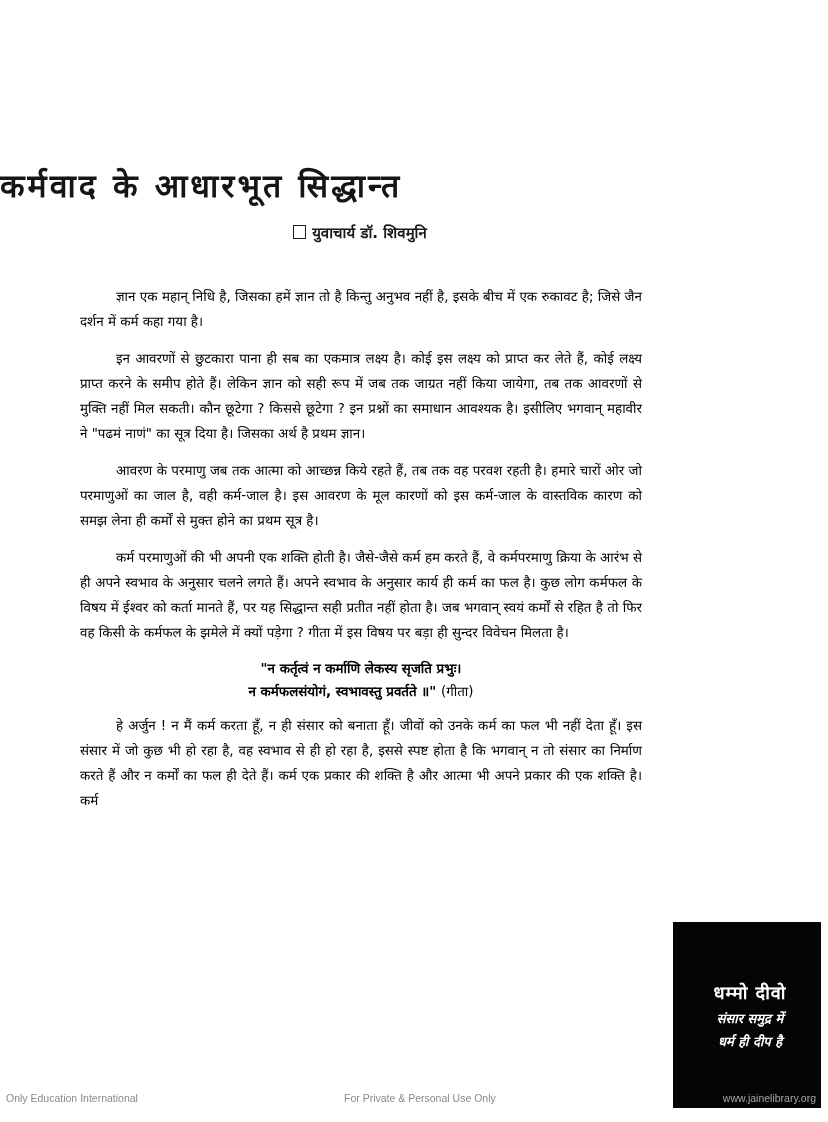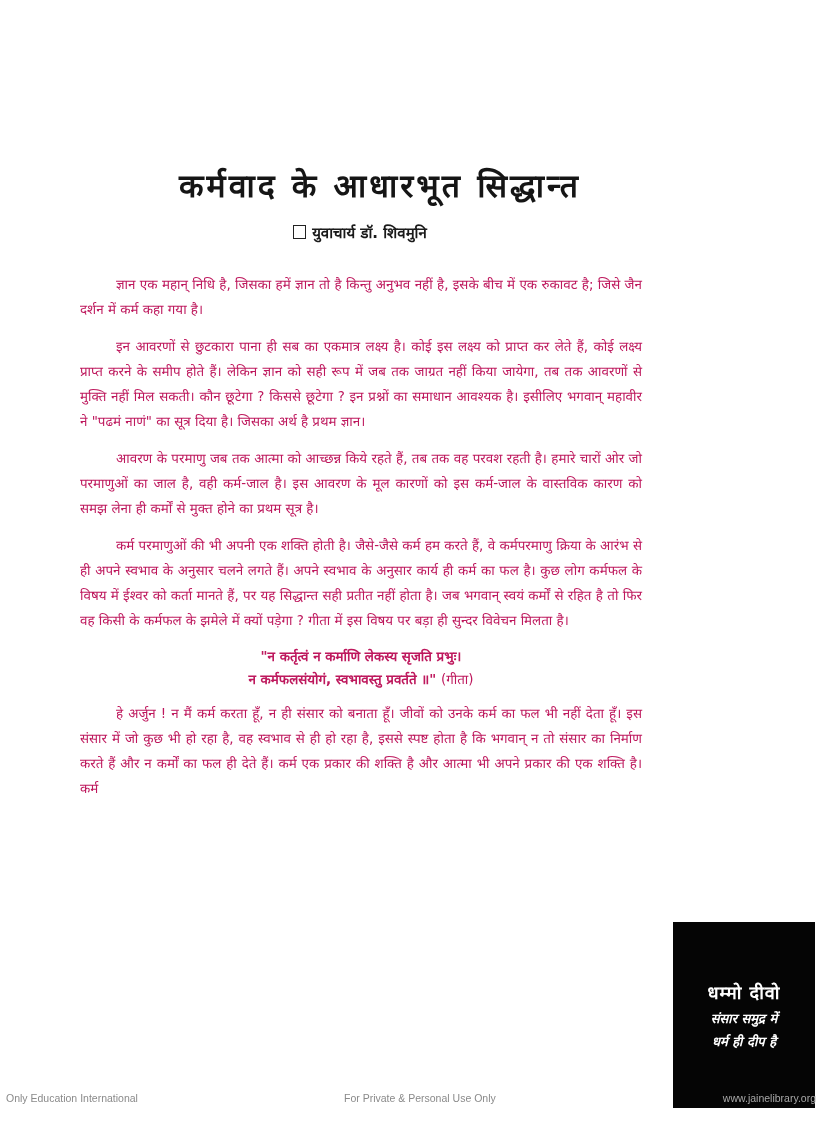--- a/index.html
+++ b/index.html
@@ -1,44 +1,44 @@
 <!DOCTYPE html>
 <html><head>
 <meta charset="utf-8">
 <style>
   html, body { margin:0; padding:0; }
   body {
     width:828px; height:1122px; background:#ffffff; position:relative; overflow:hidden;
     font-family:"DejaVu Sans", sans-serif; color:#111;
   }
   .title {
-    position:absolute; left:0; top:163px; width:760px; text-align:center;
+    position:absolute; left:0; top:163px; width:760px; 
     font-family:"DejaVu Sans", sans-serif; font-weight:bold; font-size:32px; color:#151515;
     letter-spacing:3px;
   }
   .byline {
     position:absolute; left:0; top:222px; width:720px; text-align:center;
     font-size:15px; font-weight:bold; color:#1a1a1a;
   }
   .byline .box-icon {
     display:inline-block; width:11px; height:12px; border:1.5px solid #222;
     vertical-align:-1px; margin-right:6px;
   }
   .body-text {
-    position:absolute; left:80px; top:272px; width:562px;
-    font-size:13.4px; line-height:25px; color:#be185d; text-align:justify;
+    position:absolute; left:80px; top:284px; width:562px;
+    font-size:13.4px; line-height:25px; color:#000000; text-align:justify;
   }
   .para { margin:0 0 12px 0; text-indent:36px; }
   .quote {
     margin:4px 0 10px 0; text-align:center; font-weight:bold; font-size:13.4px; line-height:23px;
   }
   .quote .src { font-weight:normal; }
   .side-box {
     position:absolute; left:673px; top:922px; width:142px; height:186px; background:#050505;
-    color:#fff; text-align:center;
+    color:#fff; text-align:center;padding-left:6px;
   }
   .side-box .heading { margin-top:58px; font-size:18px; font-weight:bold; letter-spacing:1px; }
   .side-box .line { font-size:13px; font-weight:bold; font-style:italic; margin-top:5px; }
   .footer-left, .footer-center, .footer-right {
     position:absolute; top:1092px; font-family:"Liberation Sans", sans-serif; font-size:10.5px; color:#8a8a8a;
   }
   .footer-left { left:6px; }
   .footer-center { left:344px; }
   .footer-right { right:12px; color:#a8a8a8; }
 </style>

